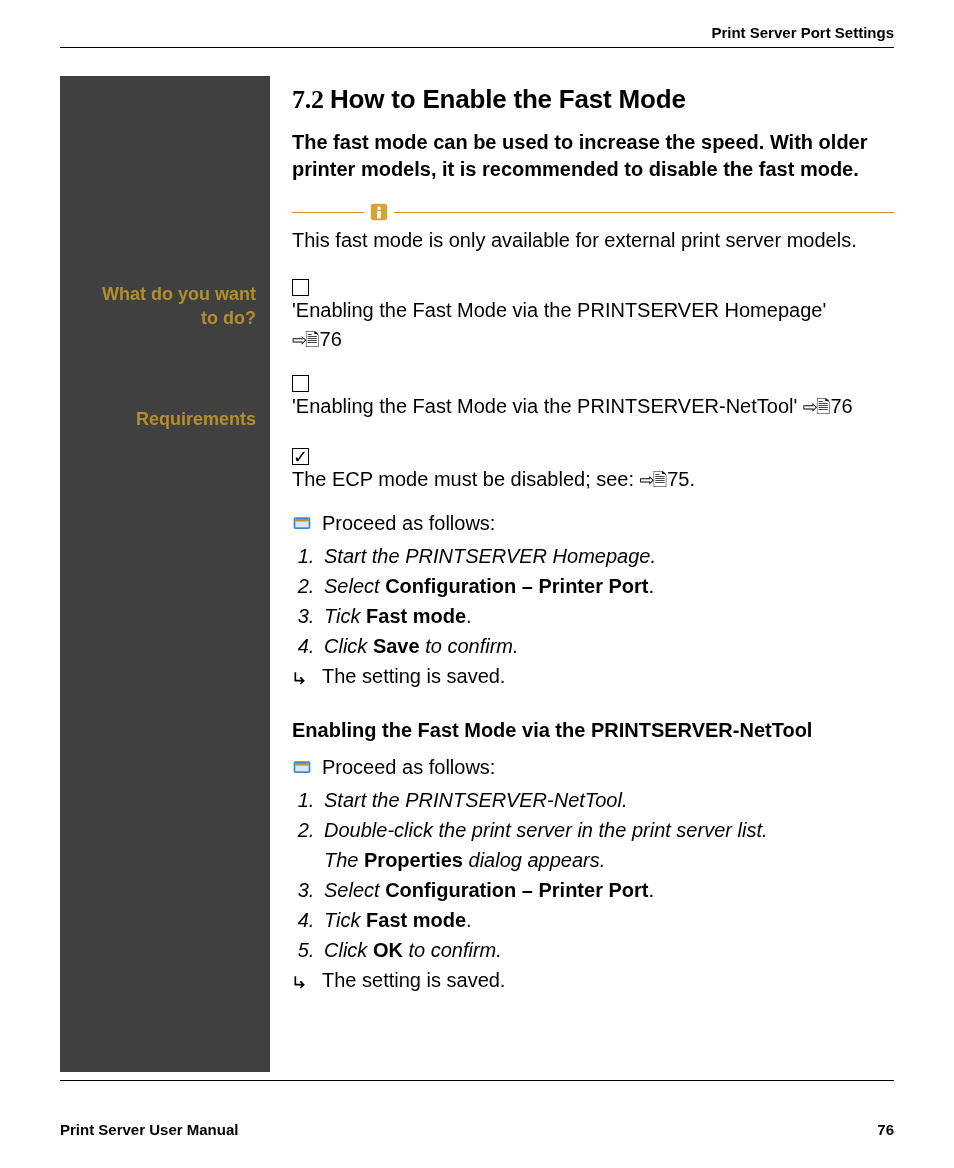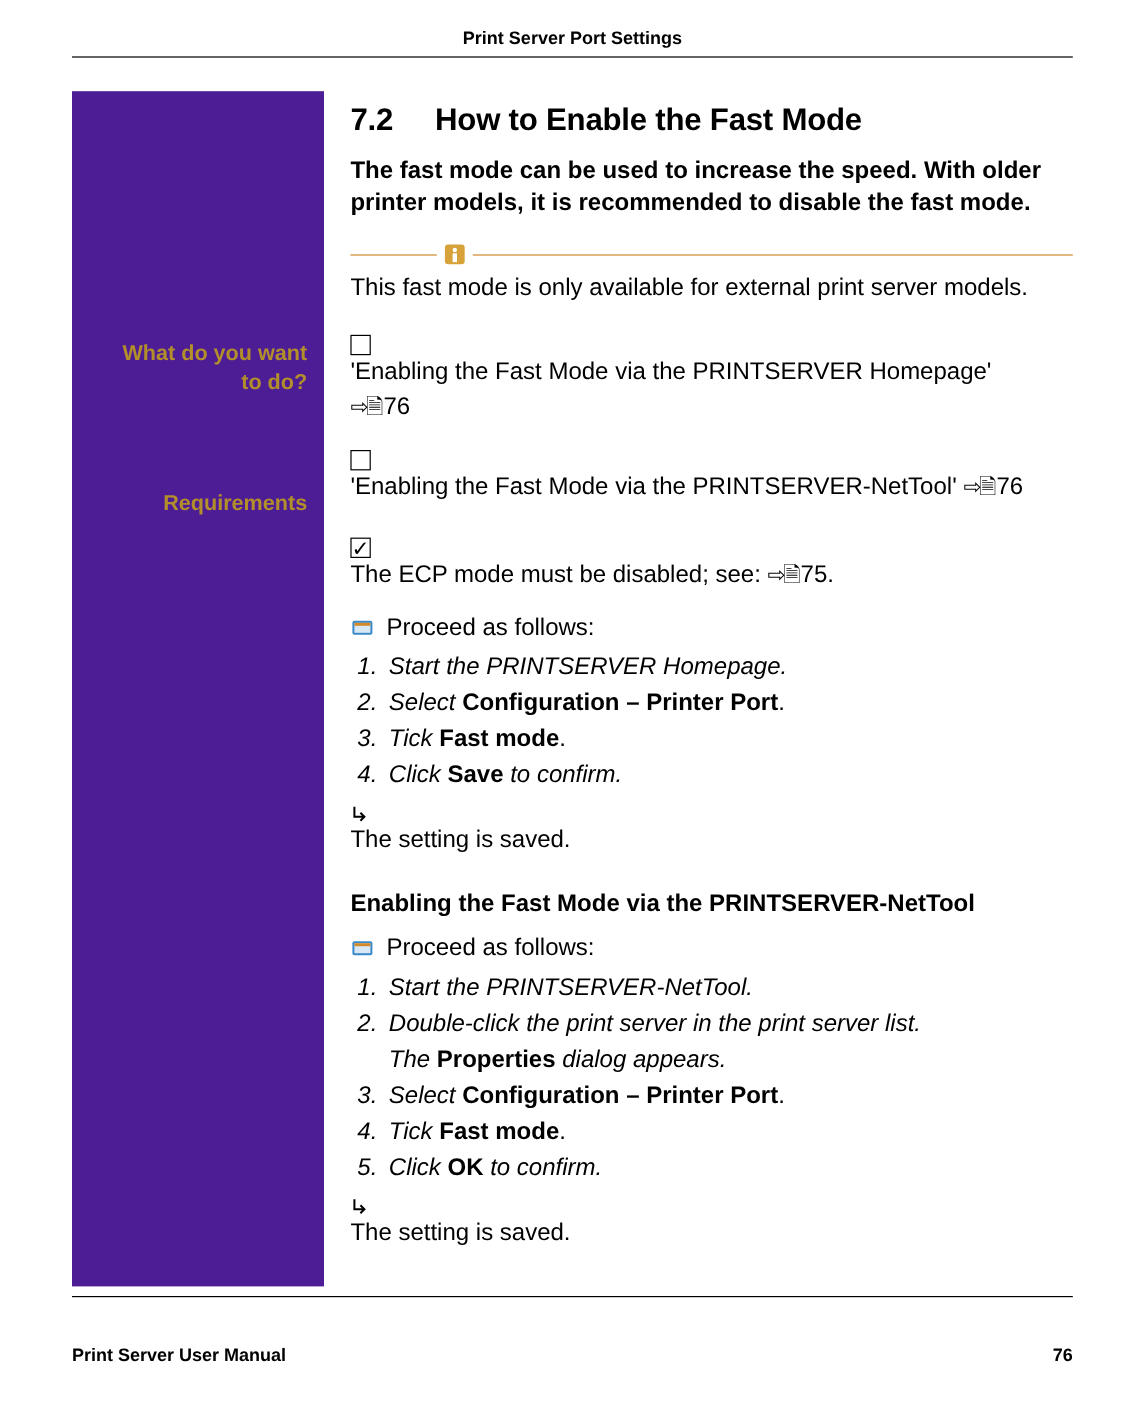--- a/index.html
+++ b/index.html
@@ -11,39 +11,39 @@
     width: 954px;
     height: 1168px;
     position: relative;
     box-sizing: border-box;
   }
   .page {
     padding: 24px 60px 0 60px;
     box-sizing: border-box;
   }
   .header-right {
-    text-align: center;
+    text-align: right;
     font-weight: 700;
     font-size: 15px;
     color: #000;
     padding-bottom: 6px;
   }
   .hr-top {
     border: none;
     border-top: 1px solid #000;
     margin: 0 0 28px 0;
   }
   .layout {
     display: flex;
     align-items: flex-start;
   }
   .sidebar {
     width: 210px;
     flex: 0 0 210px;
-    background: #4c1d95;
+    background: #404040;
     min-height: 996px;
     box-sizing: border-box;
     padding: 12px 14px 12px 12px;
     text-align: right;
     font-weight: 700;
     font-size: 18px;
     color: #b38f2b;
   }
   .side-label {
     margin-top: 0;
@@ -53,21 +53,21 @@
     flex: 1;
     padding-left: 22px;
     box-sizing: border-box;
   }
   h2.section {
     margin: 8px 0 14px 0;
     font-size: 26px;
     font-weight: 700;
     letter-spacing: -0.2px;
   }
-  h2.section .num { margin-right: 35px; }
+  h2.section .num { margin-right: 6px; font-family: Liberation Serif, serif; }
   p.intro {
     font-size: 20px;
     line-height: 1.35;
     margin: 0 0 18px 0;
     font-weight: bold;
   }
   .note-bar {
     display: flex;
     align-items: center;
     margin: 2px 0 6px 0;
@@ -146,21 +146,20 @@
   ol.steps li::marker {
     font-style: italic;
   }
   .b { font-weight:700; font-style: normal; }
   .nbi { font-style: normal; }
   .result {
     display: flex;
     align-items: flex-start;
     font-size: 20px;
     margin-top: 2px;
-    flex-direction: column;
   }
   .result-icon {
     width: 20px; height: 20px;
     margin-left: 0px;
     margin-right: 10px;
     flex: 0 0 20px;
     margin-top: 4px;
   }
   .footer {
     position: absolute;

